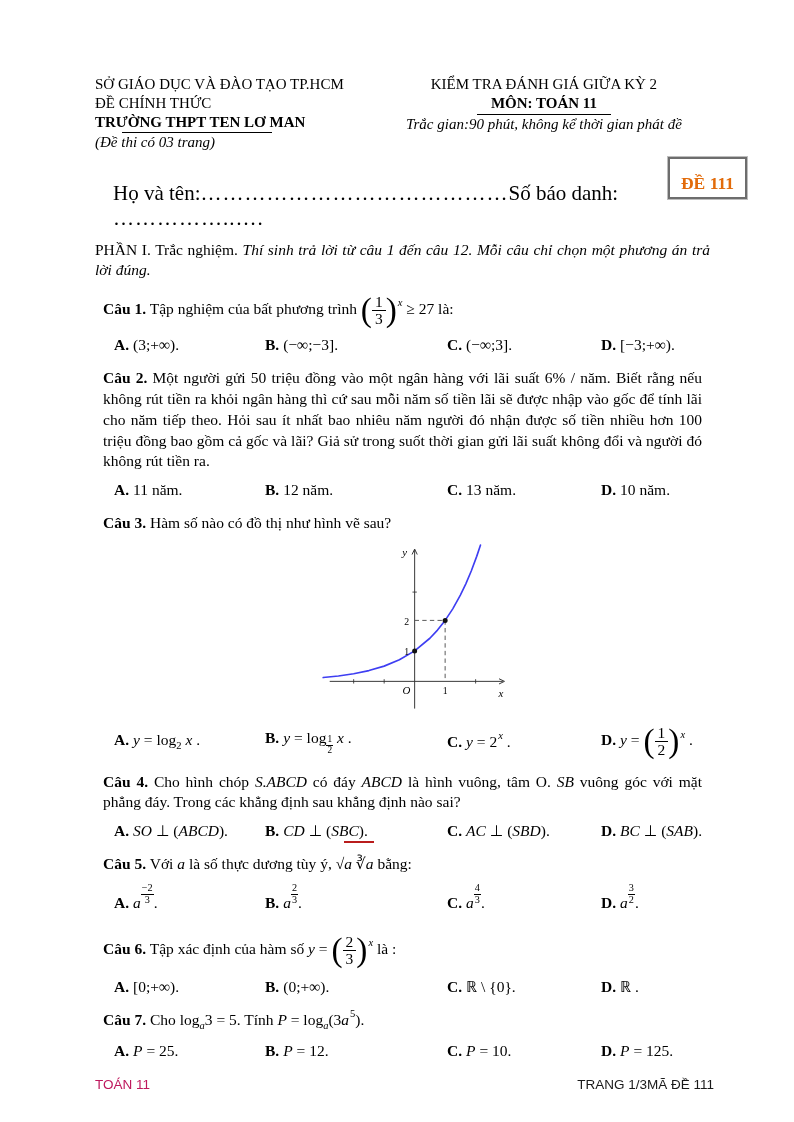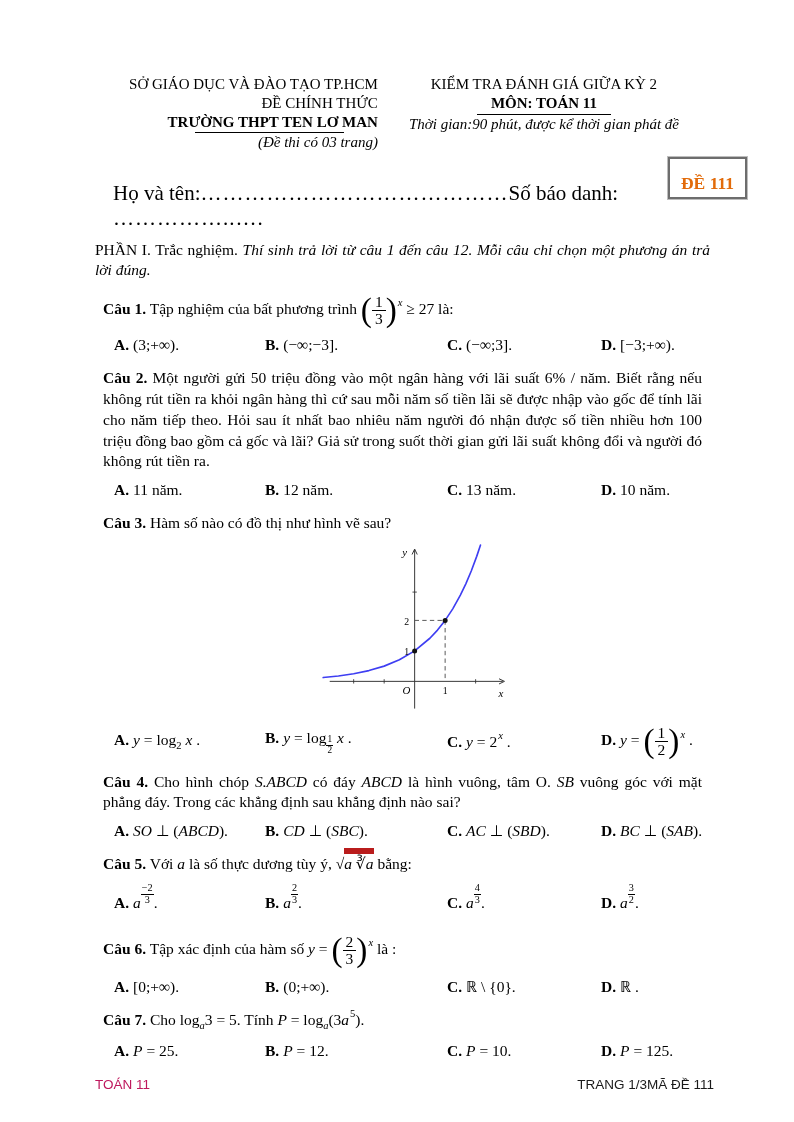--- a/index.html
+++ b/index.html
@@ -3,21 +3,21 @@
 <meta charset="utf-8">
 <style>
   html,body{margin:0;padding:0;background:#fff;}
   .page{
     width:794px;height:1122px;background:#fff;position:relative;
     font-family:"Liberation Serif",serif;font-size:15.5px;color:#000;
     box-sizing:border-box;padding:75px 84px 0 95px;overflow:hidden;
   }
   
   .hdr{display:flex;line-height:1.28;font-size:15px;}
-  .hdr-left{width:46%;text-align:right;}
+  .hdr-left{width:46%;text-align:left;}
   .hdr-right{width:54%;text-align:center;}
   .hline{display:block;}
   .b{font-weight:normal;}
   .i{font-style:italic;}
   .school-u{position:relative;display:inline-block;font-weight:bold;}
   .school-u::after{content:'';position:absolute;left:13%;right:16%;bottom:0;border-bottom:1.4px solid #000;}
   .subject-u{display:inline-block;font-weight:bold;border-bottom:1.4px solid #000;padding:0 14px 1px 14px;}
   .badge{
     position:absolute;top:157px;right:47px;border:2px solid #6d6d6d;outline:1px solid #bdbdbd;
     background:#fff;padding:14px 11px 3px 11px;font-weight:bold;font-size:17.5px;color:#e26b0a;
@@ -36,21 +36,21 @@
   
   .frac{display:inline-block;text-align:center;vertical-align:middle;line-height:1.05;}
   .fn{display:block;border-bottom:1px solid #000;padding:0 3px;}
   .fd{display:block;padding:0 3px;}
   .bp{font-size:215%;font-weight:400;vertical-align:middle;line-height:0.8;}
   sup.pe{font-size:0.68em;position:relative;top:-0.75em;vertical-align:baseline;margin-left:1px;}
   .sfrac{display:inline-block;text-align:center;line-height:1.05;font-size:0.66em;vertical-align:0.55em;}
   .sfrac.sub{vertical-align:-1.05em;font-size:0.6em;}
   .sfn{display:block;border-bottom:0.8px solid #000;padding:0 1px;}
   .sfd{display:block;padding:0 1px;}
-  .vin{border-top:6px solid #b91c1c;padding-top:1px;}
+  .vin{border-top:2px solid #b91c1c;padding-top:12px;}
   sub.lg{font-size:0.68em;}
   
   .fig{width:196px;margin:2px auto 0 auto;transform:translateX(16px);}
   
   .footer{position:absolute;left:95px;right:80px;top:1077px;display:flex;justify-content:space-between;
     font-family:"Liberation Sans",sans-serif;font-size:13.5px;color:#1a1a1a;}
   .footer .left{color:#be185d;}
   .footer .right{display:flex;}
   svg text{font-family:"Liberation Serif",serif;}
 </style>
@@ -62,21 +62,21 @@
   <div class="hdr">
     <div class="hdr-left">
       <span class="hline">SỞ GIÁO DỤC VÀ ĐÀO TẠO TP.HCM</span>
       <span class="hline b">ĐỀ CHÍNH THỨC</span>
       <span class="hline"><span class="school-u">TRƯỜNG THPT TEN LƠ MAN</span></span>
       <span class="hline i">(Đề thi có 03 trang)</span>
     </div>
     <div class="hdr-right">
       <span class="hline b">KIỂM TRA ĐÁNH GIÁ GIỮA KỲ 2</span>
       <span class="hline"><span class="subject-u">MÔN: TOÁN 11</span></span>
-      <span class="hline i">Thời gian:90 phút, được kể thời gian phát đề</span>
+      <span class="hline i">Trắc gian:90 phút, không kể thời gian phát đề</span>
     </div>
   </div>
 
   <div class="badge">ĐỀ 111</div>
 
   <div class="nameline">
     <span class="b">Họ và tên:</span><span class="dots">……………………………………</span><span class="b">Số báo danh:</span> <span class="dots">……………..….</span>
   </div>
 
   <div class="part">

